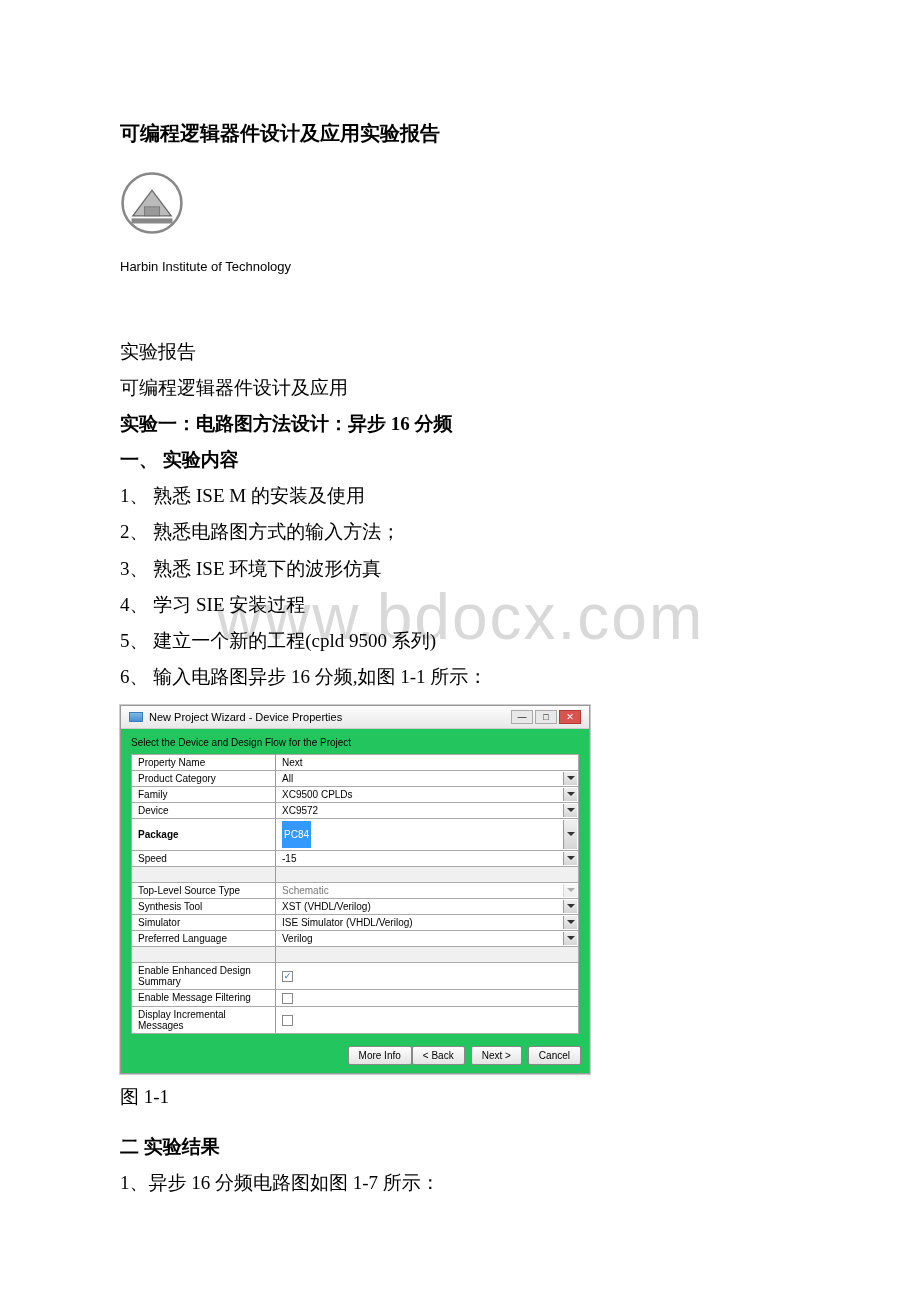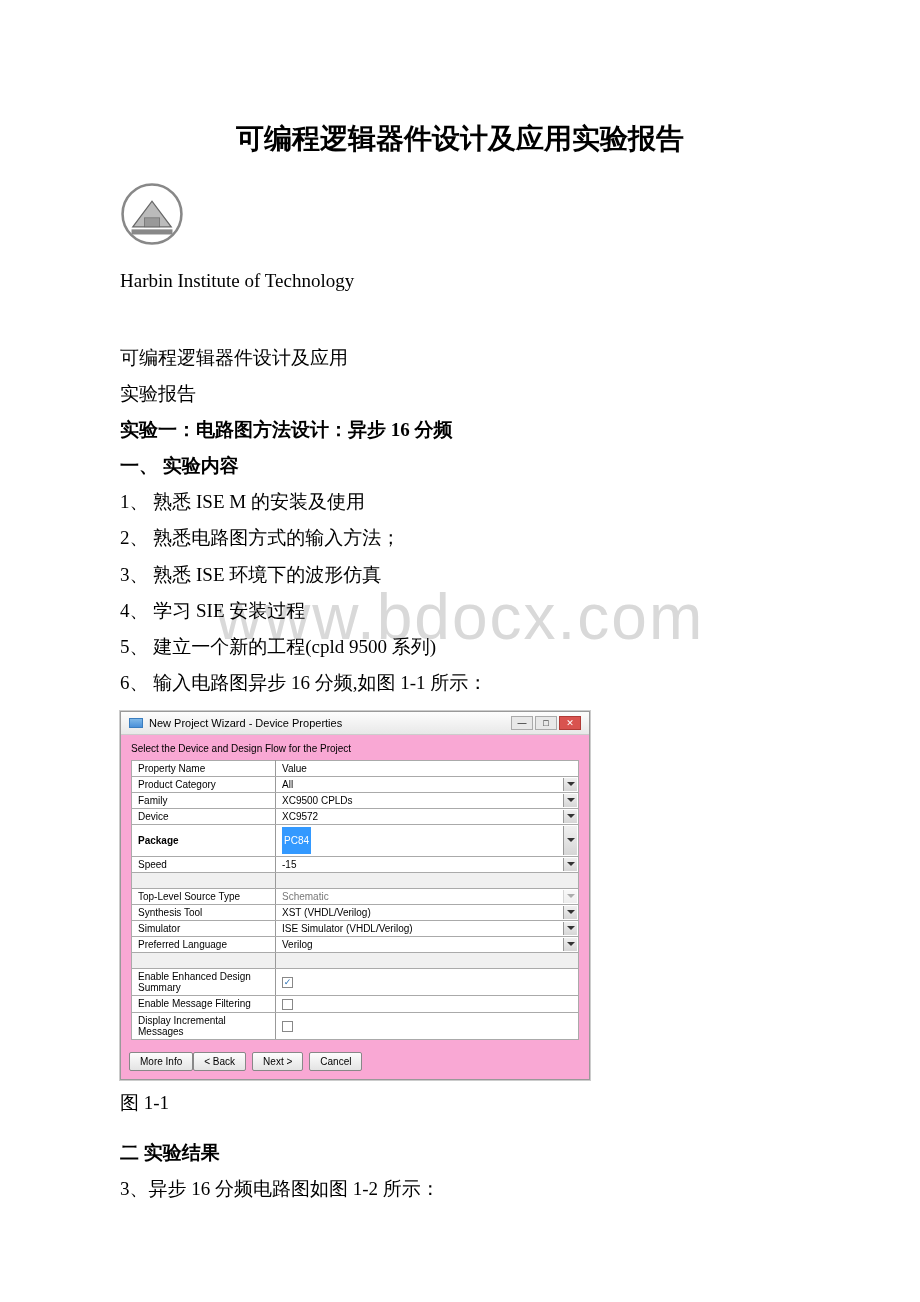--- a/index.html
+++ b/index.html
@@ -9,35 +9,35 @@
     font-family: "SimSun", "Times New Roman", serif;
     width: 920px;
     height: 1302px;
     position: relative;
     overflow: hidden;
   }
   .page {
     padding: 120px 120px 40px 120px;
   }
   .title {
-    font-size: 28px;
+    font-size: 20px;
     font-weight: bold;
-    text-align: center;
+    text-align: left;
     margin-bottom: 24px;
   }
   .logo {
     width: 64px;
     height: 64px;
     margin-bottom: 24px;
   }
   .logo svg { width: 100%; height: 100%; }
   .inst {
-    font-family: Liberation Serif, serif;
-    font-size: 19px;
-    margin-bottom: 48px;
+    font-family: Liberation Sans, sans-serif;
+    font-size: 13px;
+    margin-bottom: 60px;
   }
   .para {
     font-size: 19px;
     line-height: 1.9;
     margin: 0;
   }
   .bold { font-weight: bold; }
   .watermark {
     position: absolute;
     top: 580px;
@@ -52,21 +52,21 @@
     pointer-events: none;
   }
   .content { position: relative; z-index: 1; }
   .dialog-wrap {
     margin-top: 10px;
     margin-bottom: 10px;
   }
   .dialog {
     width: 470px;
     border: 1px solid #999;
-    background: #f9a8d4;
+    background: #22c55e;
     font-family: "SimSun", Arial, sans-serif;
     font-size: 10px;
     box-shadow: 0 0 0 1px #ccc;
   }
   .dlg-title {
     background: linear-gradient(#fdfdfd, #e8e8e8);
     border-bottom: 1px solid #ccc;
     padding: 4px 8px;
     display: flex;
     align-items: center;
@@ -141,21 +141,21 @@
     display: inline-block;
     vertical-align: middle;
     text-align: center;
     line-height: 9px;
     font-size: 9px;
     color: #2a6fb3;
   }
   .dlg-footer {
     padding: 8px;
     display: flex;
-    justify-content: flex-start;
+    justify-content: flex-end;
     align-items: center;
   }
   .dlg-btn {
     border: 1px solid #888;
     background: linear-gradient(#fdfdfd, #e4e4e4);
     padding: 3px 10px;
     font-size: 10px;
     border-radius: 2px;
     display: inline-block;
   }
@@ -175,22 +175,22 @@
     <svg viewBox="0 0 100 100">
       <circle cx="50" cy="50" r="46" fill="none" stroke="#888" stroke-width="4"></circle>
       <path d="M20 70 L50 30 L80 70 Z" fill="#bbb" stroke="#666" stroke-width="2"></path>
       <rect x="38" y="56" width="24" height="14" fill="#999" stroke="#666"></rect>
       <rect x="18" y="74" width="64" height="8" fill="#888"></rect>
     </svg>
   </div>
 
   <div class="inst">Harbin Institute of Technology</div>
 
+  <p class="para">实验报告</p>
   <p class="para">可编程逻辑器件设计及应用</p>
-  <p class="para">实验报告</p>
   <p class="para bold"> 实验一：电路图方法设计：异步 16 分频</p>
   <p class="para bold">一、 实验内容</p>
   <p class="para">1、 熟悉 ISE M 的安装及使用</p>
   <p class="para">2、 熟悉电路图方式的输入方法；</p>
   <p class="para">3、 熟悉 ISE 环境下的波形仿真</p>
   <p class="para">4、 学习 SIE 安装过程</p>
   <p class="para">5、 建立一个新的工程(cpld 9500 系列)</p>
   <p class="para">6、 输入电路图异步 16 分频,如图 1-1 所示：</p>
 
   <div class="dialog-wrap">
@@ -205,21 +205,21 @@
           <div class="win-btn">□</div>
           <div class="win-btn win-close">✕</div>
         </div>
       </div>
       <div class="dlg-body">
         <div class="dlg-subtitle">Select the Device and Design Flow for the Project</div>
         <table class="prop-table">
           <tbody>
               <tr>
             <td>Property Name</td>
-            <td>Value</td>
+            <td>Next</td>
           </tr>
           <tr>
             <td>Product Category</td>
             <td class="val"><span>All</span><span class="drop-arrow"></span></td>
           </tr>
           <tr>
             <td>Family</td>
             <td class="val"><span>XC9500 CPLDs</span><span class="drop-arrow"></span></td>
           </tr>
           <tr>
@@ -279,14 +279,14 @@
           <span class="dlg-btn">&lt; Back</span>
           <span class="dlg-btn">Next &gt;</span>
           <span class="dlg-btn">Cancel</span>
         </div>
       </div>
     </div>
   </div>
 
   <p class="fig-caption">图 1-1</p>
   <p class="para bold">二 实验结果</p>
-  <p class="para">3、异步 16 分频电路图如图 1-2 所示：</p>
+  <p class="para">1、异步 16 分频电路图如图 1-7 所示：</p>
 </div>
 
 </body></html>

